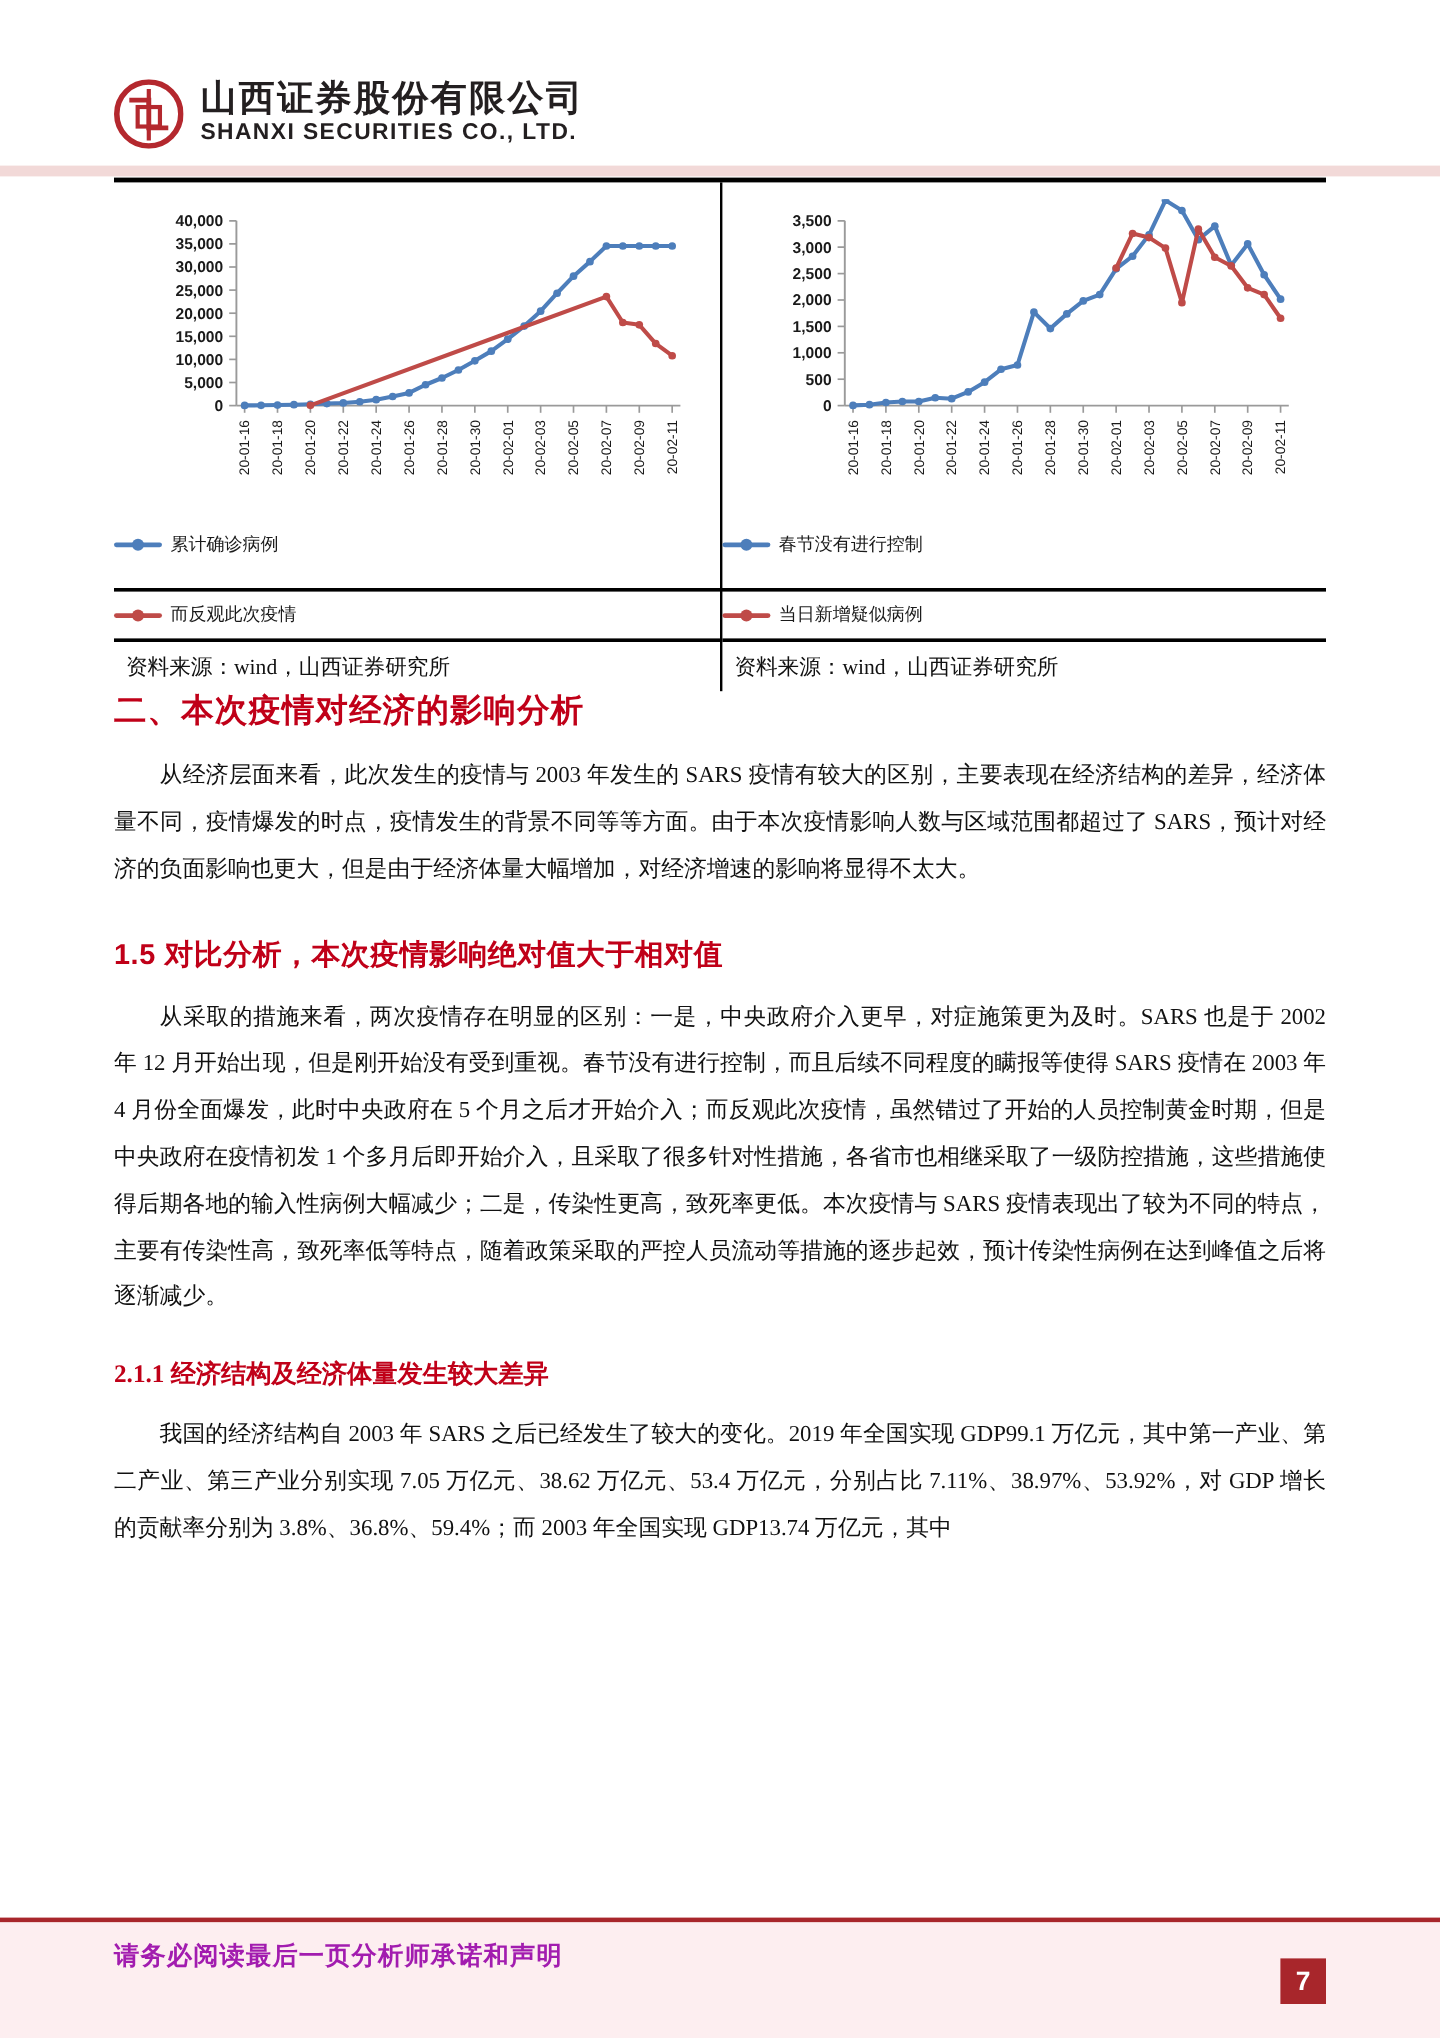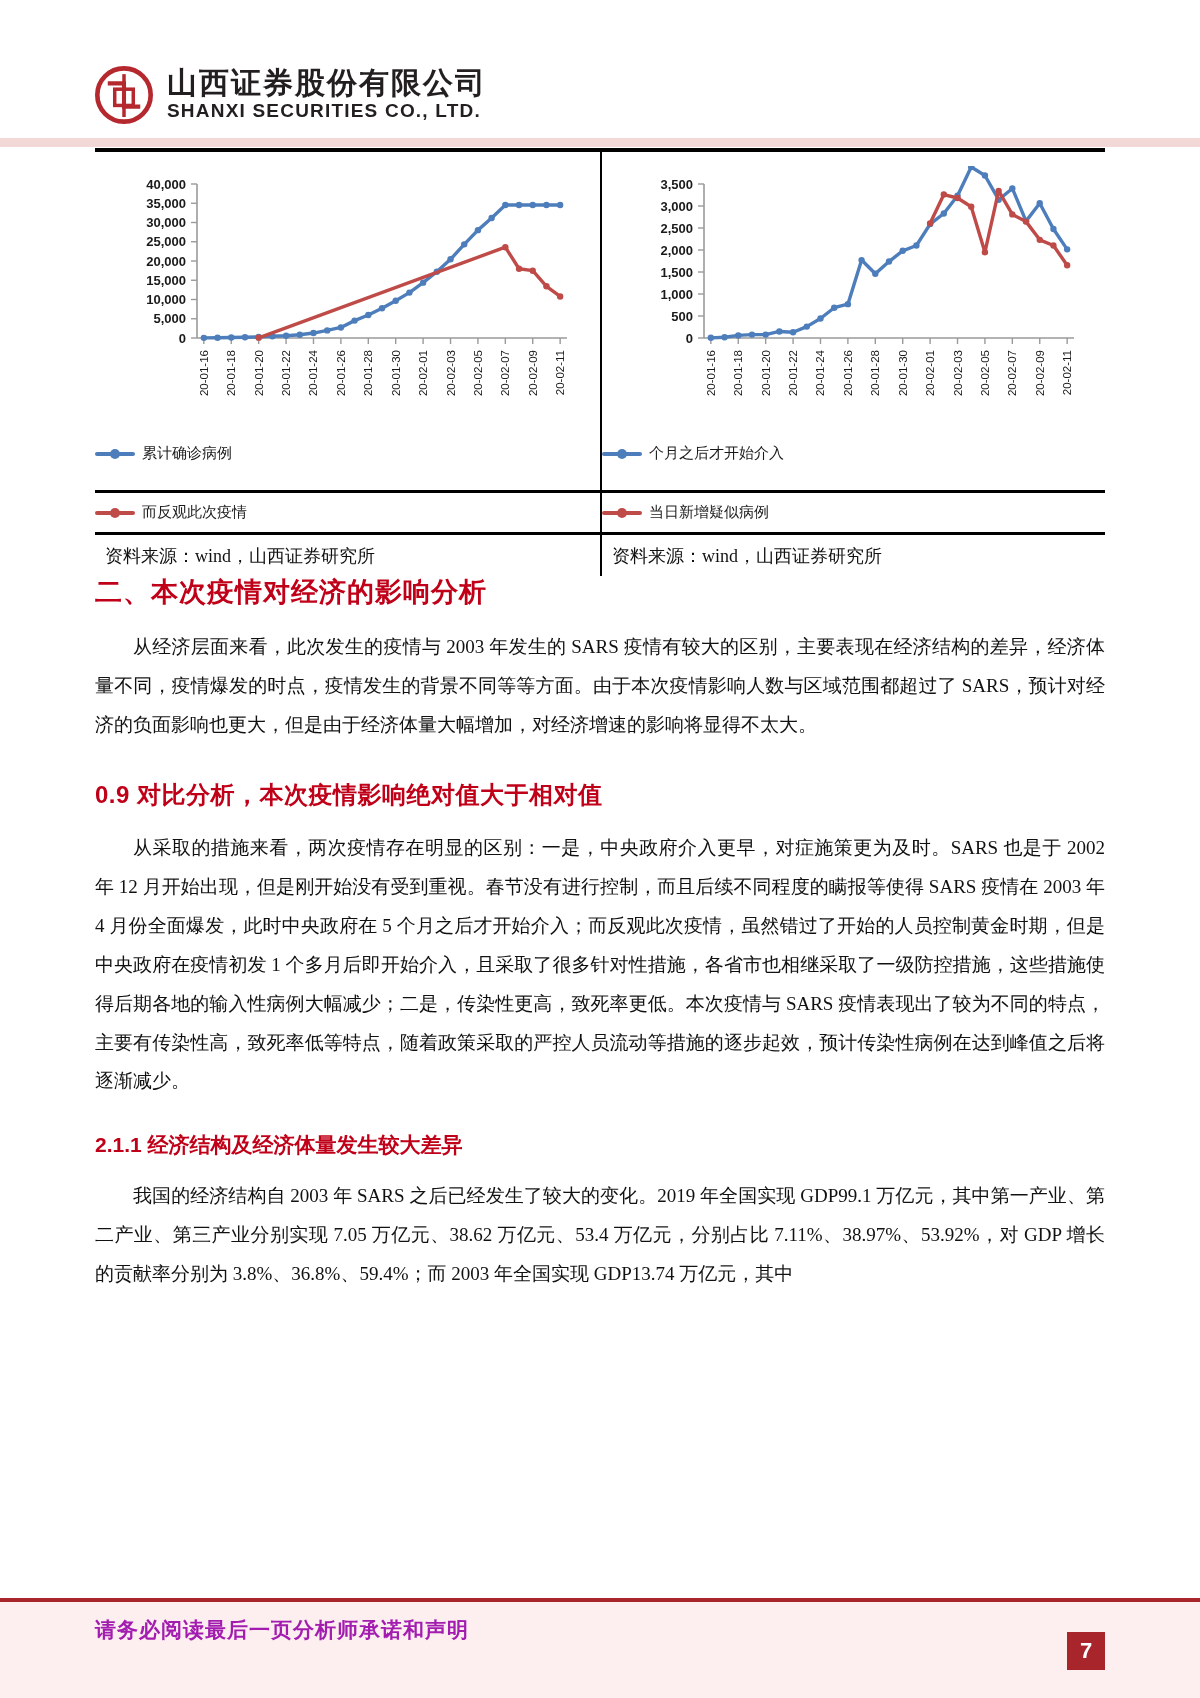--- a/index.html
+++ b/index.html
@@ -179,21 +179,21 @@
   h3.sec {
     color: #c00018;
     font-family: "Liberation Sans", sans-serif;
     font-size: 24px;
     font-weight: 700;
     letter-spacing: 0.5px;
     margin: 34px 0 0 0;
   }
   h4.sec {
     color: #c00018;
-    font-family: Liberation Sans, sans-serif;
+    font-family: Liberation Serif, serif;
     font-size: 21px;
     font-weight: 700;
     margin: 30px 0 0 0;
   }
   p.body {
     font-family: "Liberation Serif", "DejaVu Serif", serif;
     font-size: 19px;
     color: #111;
     line-height: 2.05;
     text-align: justify;
@@ -492,38 +492,38 @@
               <text x="0" y="0" class="xlab" transform="translate(376.9259259259259,184) rotate(-90)" text-anchor="end">20-02-05</text>
               <text x="0" y="0" class="xlab" transform="translate(404.3333333333333,184) rotate(-90)" text-anchor="end">20-02-07</text>
               <text x="0" y="0" class="xlab" transform="translate(431.74074074074076,184) rotate(-90)" text-anchor="end">20-02-09</text>
               <text x="0" y="0" class="xlab" transform="translate(459.14814814814815,184) rotate(-90)" text-anchor="end">20-02-11</text>
             </g>
         </svg>
       </div>
       <div class="legend">
         <div class="legend-item">
           <span class="legend-swatch" style="background:#4d7ebb"></span>
-          <span class="legend-label">个月之后才开始介入</span>
+          <span class="legend-label">春节没有进行控制</span>
         </div>
         <div class="legend-item">
           <span class="legend-swatch" style="background:#bf4b48"></span>
           <span class="legend-label">当日新增疑似病例</span>
         </div>
       </div>
       <div class="src-rule"></div>
       <div class="src-text">资料来源：wind，山西证券研究所</div>
     </div>
   </div>
 
   <div class="figures-bottom-rule"></div>
 
   <div class="content">
     <h2 class="sec">二、本次疫情对经济的影响分析</h2>
     <p class="body">从经济层面来看，此次发生的疫情与 2003 年发生的 SARS 疫情有较大的区别，主要表现在经济结构的差异，经济体量不同，疫情爆发的时点，疫情发生的背景不同等等方面。由于本次疫情影响人数与区域范围都超过了 SARS，预计对经济的负面影响也更大，但是由于经济体量大幅增加，对经济增速的影响将显得不太大。</p>
-    <h3 class="sec">0.9  对比分析，本次疫情影响绝对值大于相对值</h3>
+    <h3 class="sec">1.5  对比分析，本次疫情影响绝对值大于相对值</h3>
     <p class="body">从采取的措施来看，两次疫情存在明显的区别：一是，中央政府介入更早，对症施策更为及时。SARS 也是于 2002 年 12 月开始出现，但是刚开始没有受到重视。春节没有进行控制，而且后续不同程度的瞒报等使得 SARS 疫情在 2003 年 4 月份全面爆发，此时中央政府在 5 个月之后才开始介入；而反观此次疫情，虽然错过了开始的人员控制黄金时期，但是中央政府在疫情初发 1 个多月后即开始介入，且采取了很多针对性措施，各省市也相继采取了一级防控措施，这些措施使得后期各地的输入性病例大幅减少；二是，传染性更高，致死率更低。本次疫情与 SARS 疫情表现出了较为不同的特点，主要有传染性高，致死率低等特点，随着政策采取的严控人员流动等措施的逐步起效，预计传染性病例在达到峰值之后将逐渐减少。</p>
     <h4 class="sec">2.1.1 经济结构及经济体量发生较大差异</h4>
     <p class="body">我国的经济结构自 2003 年 SARS 之后已经发生了较大的变化。2019 年全国实现 GDP99.1 万亿元，其中第一产业、第二产业、第三产业分别实现 7.05 万亿元、38.62 万亿元、53.4 万亿元，分别占比 7.11%、38.97%、53.92%，对 GDP 增长的贡献率分别为 3.8%、36.8%、59.4%；而 2003 年全国实现 GDP13.74 万亿元，其中</p>
   </div>
 
   <div class="footer-rule"></div>
   <div class="footer-band"></div>
   <div class="footer-text">请务必阅读最后一页分析师承诺和声明</div>
   <div class="page-num-box">7</div>
 

